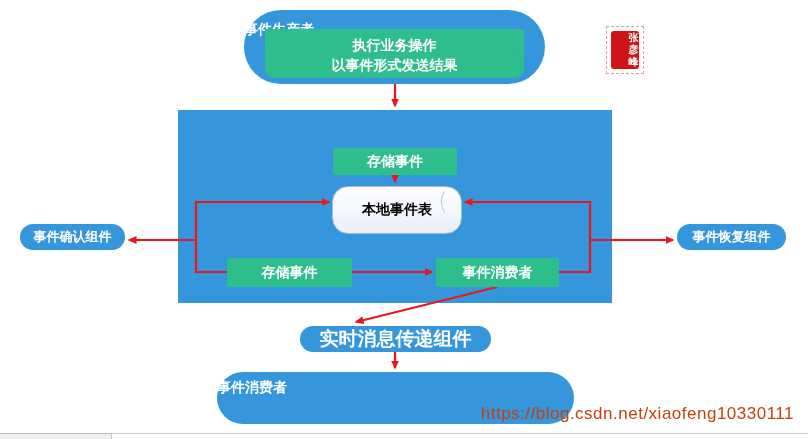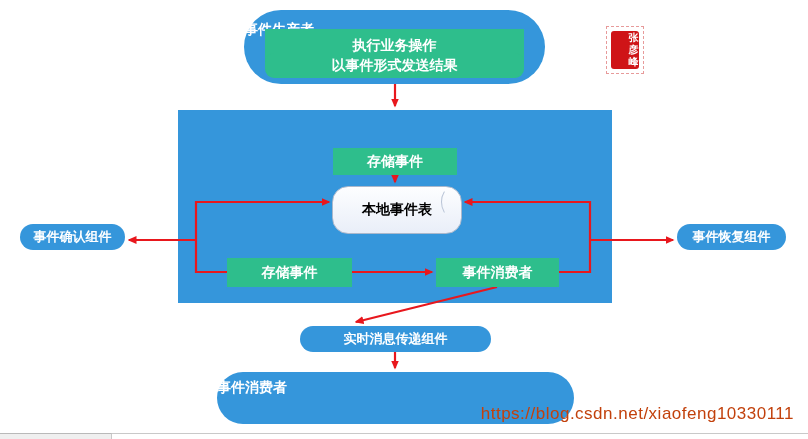--- a/index.html
+++ b/index.html
@@ -17,21 +17,21 @@
   .pill.big{flex-direction:column;justify-content:flex-start;}
   .pill-title{
     color:#ffffff;font-weight:bold;font-size:14px;text-align:left;
     line-height:20px;width:100%;
   }
   .producer{left:244px;top:10px;width:301px;height:74px;border-radius:37px;padding-top:9px;}
   .consumer{left:217px;top:372px;width:357px;height:52px;border-radius:26px;padding-top:5px;}
   .side-pill{height:26px;border-radius:13px;font-size:13px;}
   .side-pill-left{left:20px;top:224px;width:105px;}
   .side-pill-right{left:677px;top:224px;width:109px;}
-  .mq-pill{left:300px;top:326px;width:191px;height:26px;border-radius:13px;font-size:13px;}
+  .mq-pill{left:300px;top:326px;width:191px;height:26px;border-radius:13px;font-size:19px;}
   
   .green{
     position:absolute;background:#2ebe8c;color:#ffffff;font-weight:bold;font-size:14px;
     display:flex;align-items:center;justify-content:center;box-sizing:border-box;
   }
   .producer-step1{left:265px;top:29px;width:259px;height:34px;position:absolute;}
   .producer-step2{left:265px;top:53px;width:259px;height:25px;position:absolute;border-radius:9px;}
   .consumer-step1{left:265px;top:397px;width:262px;height:22px;position:absolute;}
   .store-box{left:333px;top:140px;width:124px;height:27px;margin-top:8px;}
   .confirm-box{left:227px;top:258px;width:125px;height:29px;}

